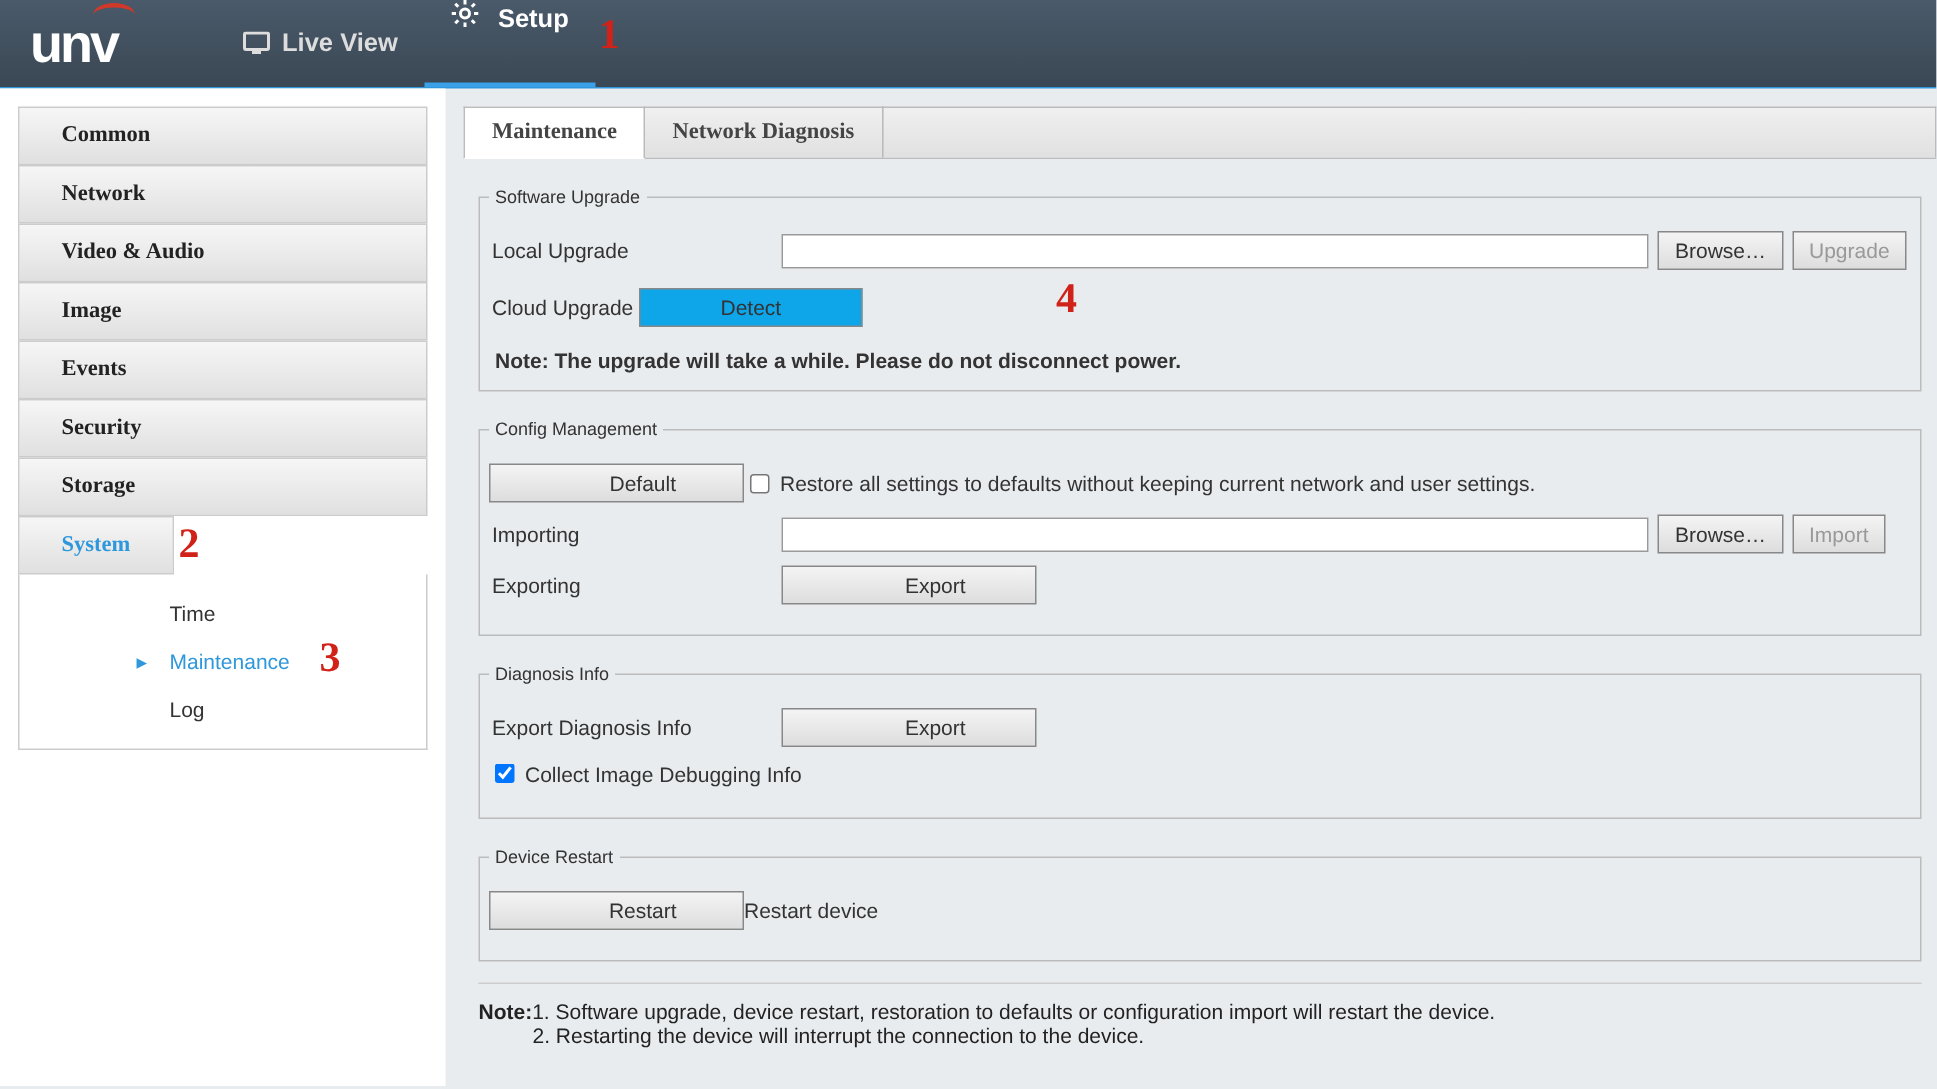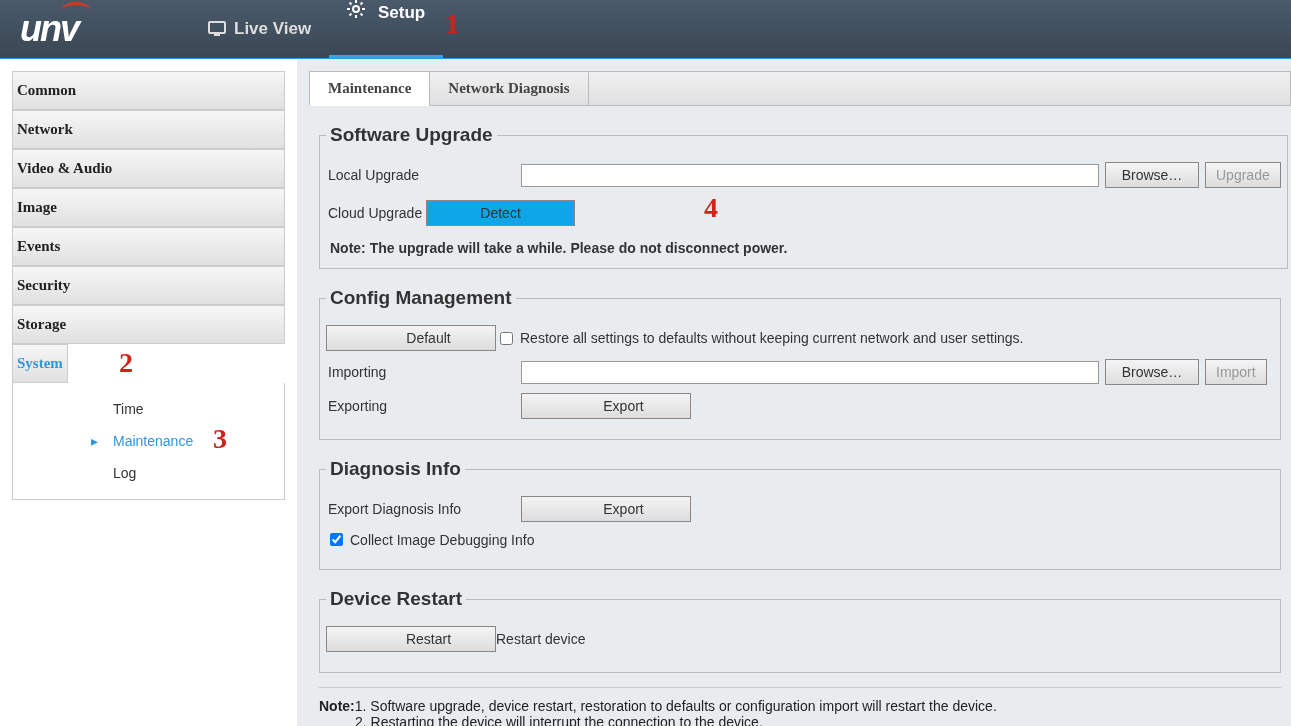--- a/index.html
+++ b/index.html
@@ -16,23 +16,22 @@
     height: 58px;
     display: flex;
     align-items: center;
     padding: 0 20px;
     position: relative;
   }
   .logo {
     color: #fff;
     font-size: 36px;
     font-weight: bold;
-    font-style: italic;
     letter-spacing: -2px;
-    margin-right: 112px;
+    margin-right: 66px;
     position: relative;
   }
   .logo-arc {
     position: absolute;
     top: -6px;
     left: 42px;
     width: 28px;
     height: 8px;
     border-top: 3px solid #d0392a;
     border-radius: 50% 50% 0 0 / 100% 100% 0 0;
@@ -77,21 +76,21 @@
   }
   .sidebar {
     width: 297px;
     min-width: 297px;
     background: #fff;
     padding: 12px;
   }
   .side-group {
     border: 1px solid #ccc;
     background: linear-gradient(to bottom, #f6f6f6, #e0e0e0);
-    padding: 10px 4px;
+    padding: 10px 28px;
     font-weight: bold;
     font-size: 15px;
     cursor: pointer;
     color: #222;
     margin-bottom: 0;
     font-family: Georgia, serif;
   }
   .side-group.active {
     color: #2f97db;
   }
@@ -149,22 +148,22 @@
     border: 1px solid #bbb;
     border-bottom: none;
     background: linear-gradient(to bottom, #f0f0f0, #e0e0e0);
   }
   fieldset {
     border: 1px solid #bbb;
     margin: 18px 10px 14px 10px;
     padding: 12px 6px 12px 6px;
   }
   legend {
-    font-weight: bold;
-    font-size: 19px;
+    font-weight: normal;
+    font-size: 12px;
     padding: 0 4px;
   }
   .row {
     display: flex;
     align-items: center;
     margin: 4px 0 8px 0;
   }
   .row label.lbl {
     width: 195px;
     padding-left: 2px;
@@ -179,21 +178,21 @@
   .btn {
     height: 26px;
     border: 1px solid #888;
     background: linear-gradient(to bottom, #f4f4f4, #ddd);
     cursor: pointer;
     font-size: 14px;
     padding: 0 10px;
     color: #333;
   }
   .btn.fixed { width: 170px; padding-left: 45px; }
-  .btn.browse { width: 94px; }
+  .btn.browse { width: 84px; }
   .btn:disabled { color: #999; }
   .btn.detect {
     background: #0ea5e9;
     width: 149px;
   }
   .note {
     font-weight: bold;
     margin: 6px 0 0 4px;
   }
   .notes-block {

